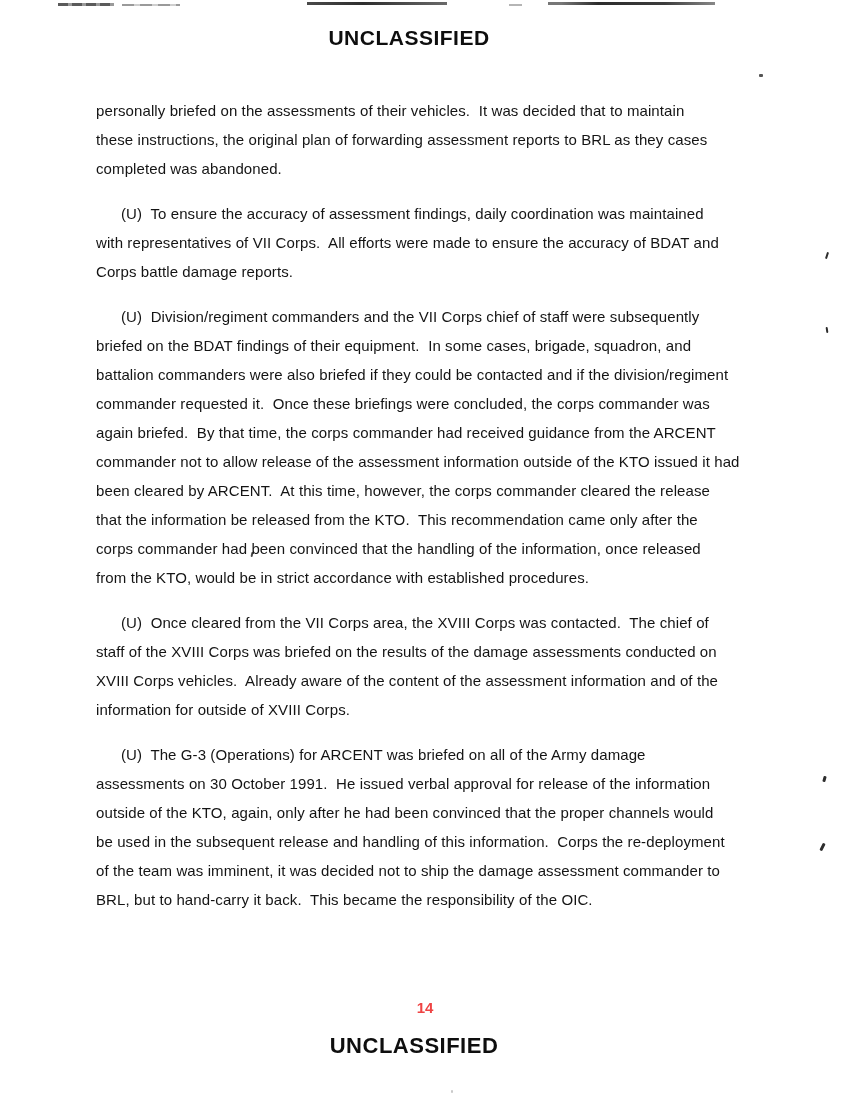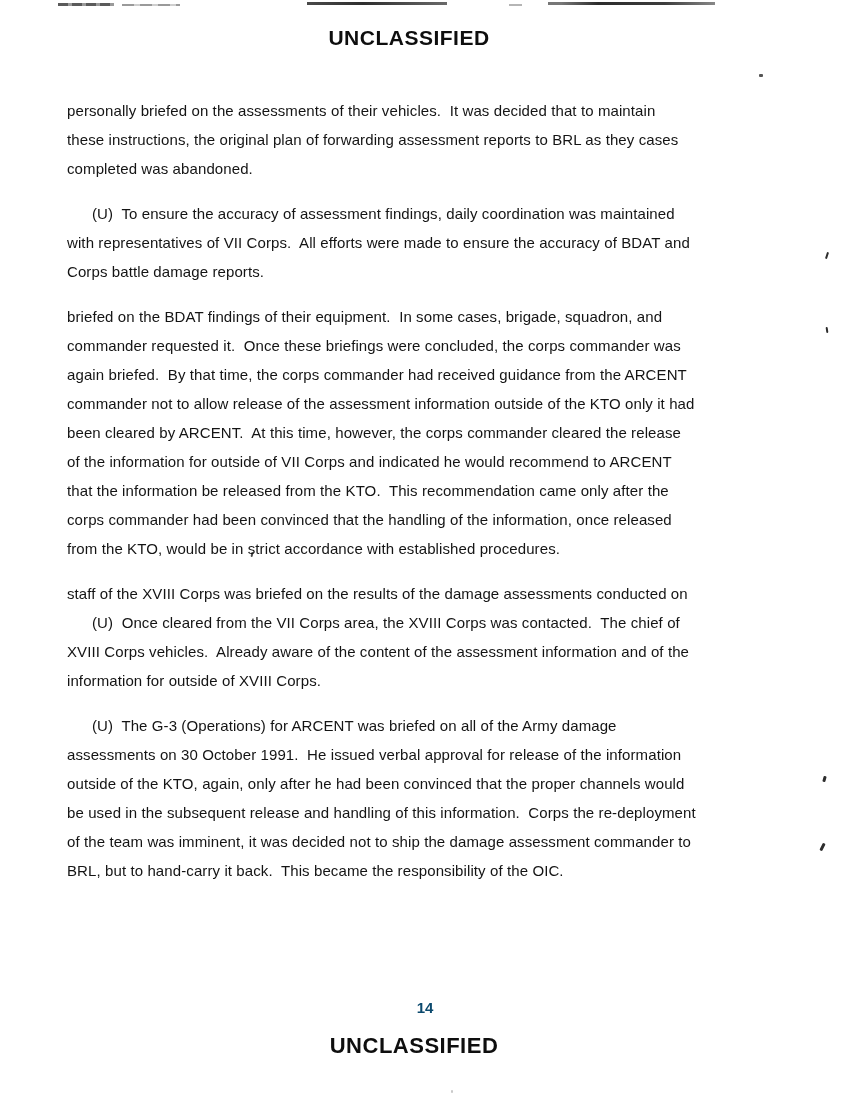--- a/index.html
+++ b/index.html
@@ -35,28 +35,28 @@
     transform: translateX(-11px);
   }
   .page-number {
     position: absolute;
     top: 999px;
     left: 0;
     width: 100%;
     text-align: center;
     font-size: 15px;
     font-weight: bold;
-    color: #0c4a6e;
+    color: #ef4444;
   }
 
   
   .doc-body {
     position: absolute;
     top: 96px;
-    left: 67px;
+    left: 96px;
     right: 80px;
     font-size: 15px;
   }
   .paragraph { margin: 0 0 16px 0; }
   .line {
     white-space: pre;
     height: 29px;
     line-height: 29px;
     letter-spacing: 0.1px;
   }
@@ -110,33 +110,34 @@
         <div class="line">personally briefed on the assessments of their vehicles.  It was decided that to maintain</div>
         <div class="line">these instructions, the original plan of forwarding assessment reports to BRL as they cases</div>
         <div class="line">completed was abandoned.</div>
       </div>
       <div class="paragraph">
         <div class="line first-indent">(U)  To ensure the accuracy of assessment findings, daily coordination was maintained</div>
         <div class="line">with representatives of VII Corps.  All efforts were made to ensure the accuracy of BDAT and</div>
         <div class="line">Corps battle damage reports.</div>
       </div>
       <div class="paragraph">
+        <div class="line first-indent">(U)  Division/regiment commanders and the VII Corps chief of staff were subsequently</div>
         <div class="line">briefed on the BDAT findings of their equipment.  In some cases, brigade, squadron, and</div>
+        <div class="line">battalion commanders were also briefed if they could be contacted and if the division/regiment</div>
         <div class="line">commander requested it.  Once these briefings were concluded, the corps commander was</div>
         <div class="line">again briefed.  By that time, the corps commander had received guidance from the ARCENT</div>
-        <div class="line">commander not to allow release of the assessment information outside of the KTO only it had</div>
+        <div class="line">commander not to allow release of the assessment information outside of the KTO issued it had</div>
         <div class="line">been cleared by ARCENT.  At this time, however, the corps commander cleared the release</div>
-        <div class="line">of the information for outside of VII Corps and indicated he would recommend to ARCENT</div>
         <div class="line">that the information be released from the KTO.  This recommendation came only after the</div>
         <div class="line">corps commander had been convinced that the handling of the information, once released</div>
         <div class="line">from the KTO, would be in strict accordance with established procedures.</div>
       </div>
       <div class="paragraph">
+        <div class="line first-indent">(U)  Once cleared from the VII Corps area, the XVIII Corps was contacted.  The chief of</div>
         <div class="line">staff of the XVIII Corps was briefed on the results of the damage assessments conducted on</div>
-        <div class="line first-indent">(U)  Once cleared from the VII Corps area, the XVIII Corps was contacted.  The chief of</div>
         <div class="line">XVIII Corps vehicles.  Already aware of the content of the assessment information and of the</div>
         <div class="line">information for outside of XVIII Corps.</div>
       </div>
       <div class="paragraph">
         <div class="line first-indent">(U)  The G-3 (Operations) for ARCENT was briefed on all of the Army damage</div>
         <div class="line">assessments on 30 October 1991.  He issued verbal approval for release of the information</div>
         <div class="line">outside of the KTO, again, only after he had been convinced that the proper channels would</div>
         <div class="line">be used in the subsequent release and handling of this information.  Corps the re-deployment</div>
         <div class="line">of the team was imminent, it was decided not to ship the damage assessment commander to</div>
         <div class="line">BRL, but to hand-carry it back.  This became the responsibility of the OIC.</div>

